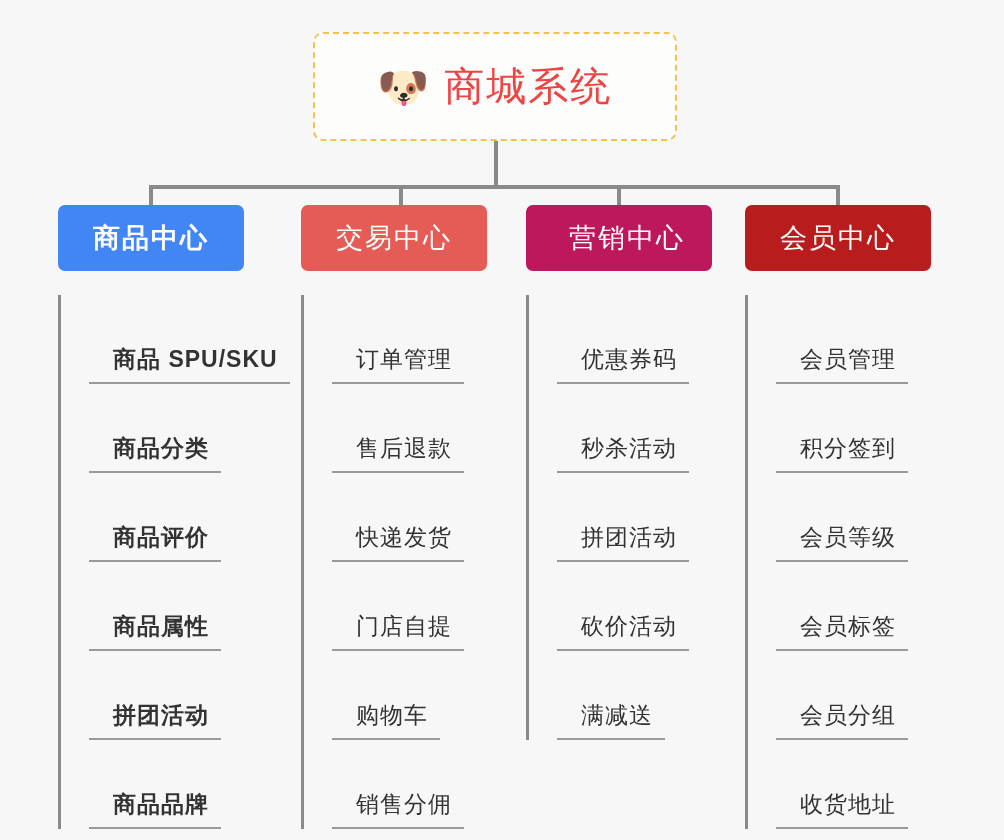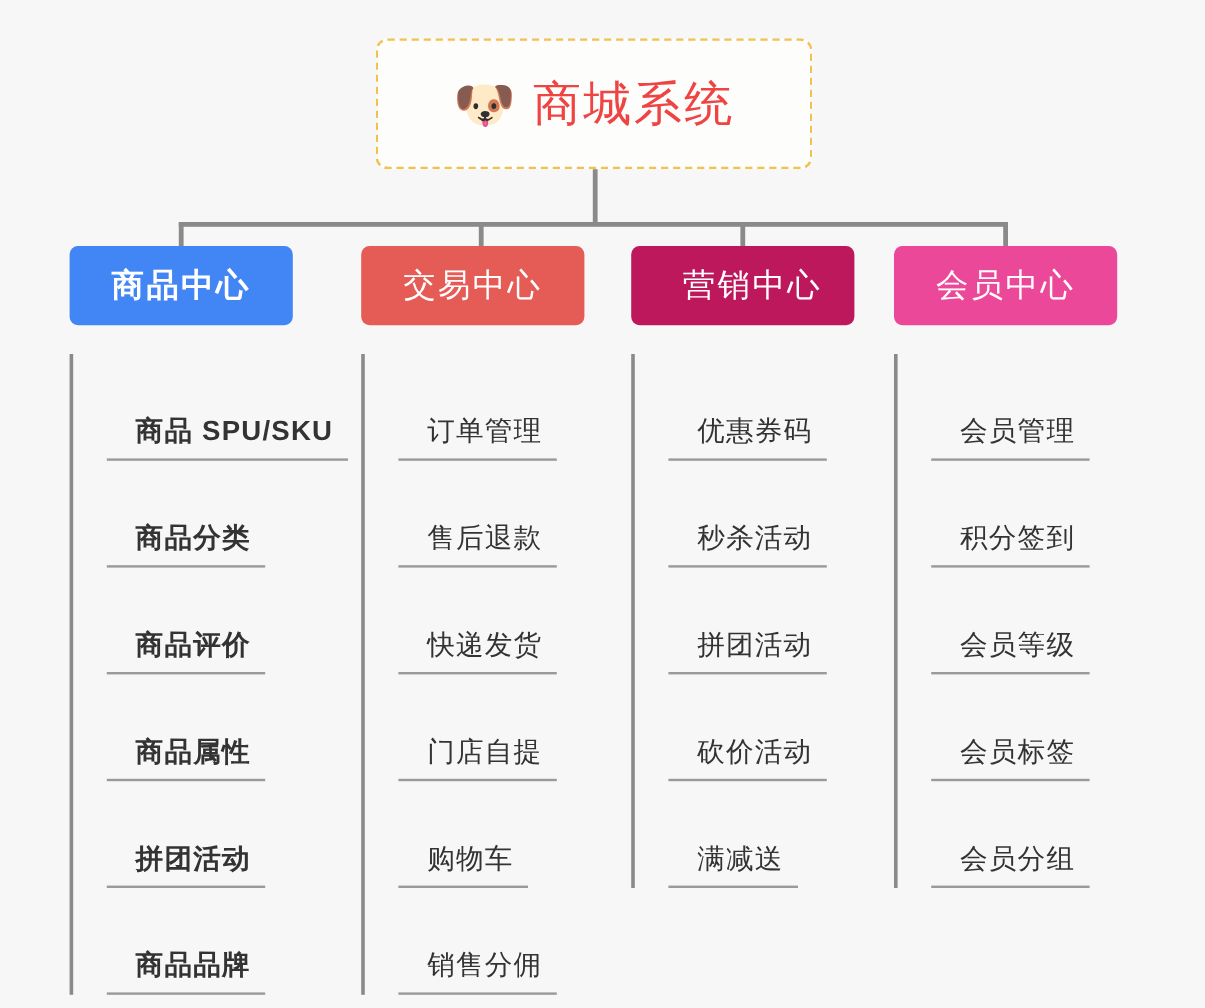--- a/index.html
+++ b/index.html
@@ -192,33 +192,36 @@
       <div class="child-item">
           <span class="child-label">砍价活动</span>
         </div>
       <div class="child-item">
           <span class="child-label">满减送</span>
         </div>
     </div>
   </div>
 
   <div class="column" style="left:745px; width:186px;">
-    <div class="cat-header" style="background:#ec4899;">会员中心</div>
+    <div class="cat-header" style="background:#b91c1c;">会员中心</div>
     <div class="children">
       <div class="child-item">
           <span class="child-label">会员管理</span>
         </div>
       <div class="child-item">
           <span class="child-label">积分签到</span>
         </div>
       <div class="child-item">
           <span class="child-label">会员等级</span>
         </div>
       <div class="child-item">
           <span class="child-label">会员标签</span>
         </div>
       <div class="child-item">
           <span class="child-label">会员分组</span>
         </div>
+      <div class="child-item">
+          <span class="child-label">收货地址</span>
+        </div>
     </div>
   </div>
 
 </div>
 
 </body></html>

